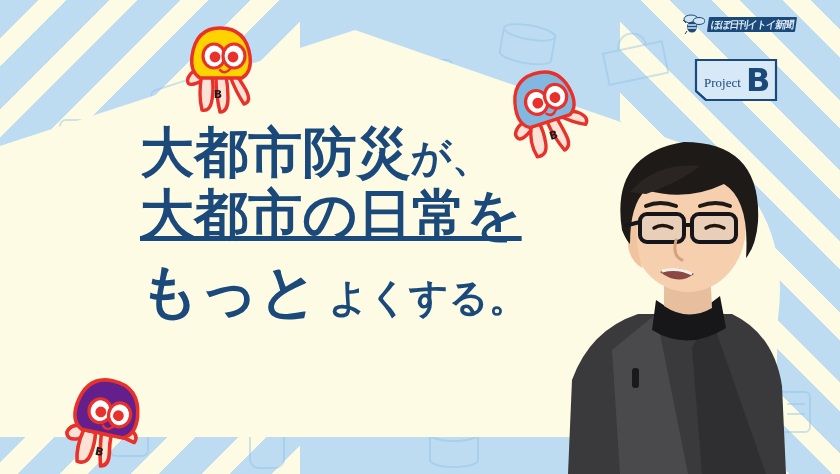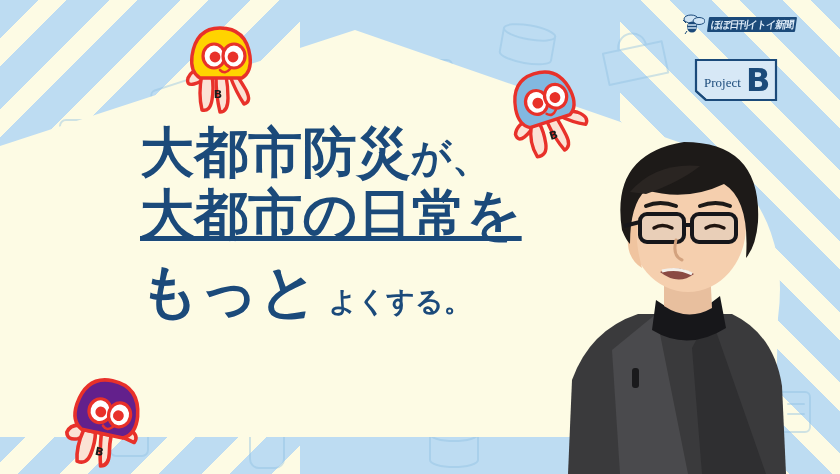--- a/index.html
+++ b/index.html
@@ -43,21 +43,21 @@
     font-weight:bold;
     letter-spacing:.01em;
     line-height:1;
     text-shadow:0 1px 0 rgba(255,255,255,.35);
   }
   .hl-line{display:block;white-space:nowrap;}
   .hl1{font-size:54px;margin-bottom:8px;}
   .hl1 .small{font-size:40px;}
   .hl2{font-size:54px;margin-bottom:20px;text-decoration:underline;}
   .hl3{font-size:58px;}
-  .hl3 .small{font-size:28px;margin-left:10px;}
+  .hl3 .small{font-size:39px;margin-left:10px;}
 
   
   .logo{position:absolute;left:683px;top:14px;display:flex;align-items:center;gap:3px;}
   .logo .bee{width:22px;height:20px;display:block;}
   .logo .logotype{
     height:15px;padding:0 3px;
     background:#1b4a7a;color:#dceaf7;
     font-size:10px;font-weight:bold;line-height:15px;
     letter-spacing:-1px;
     font-family:"DejaVu Sans","Liberation Sans",sans-serif;

